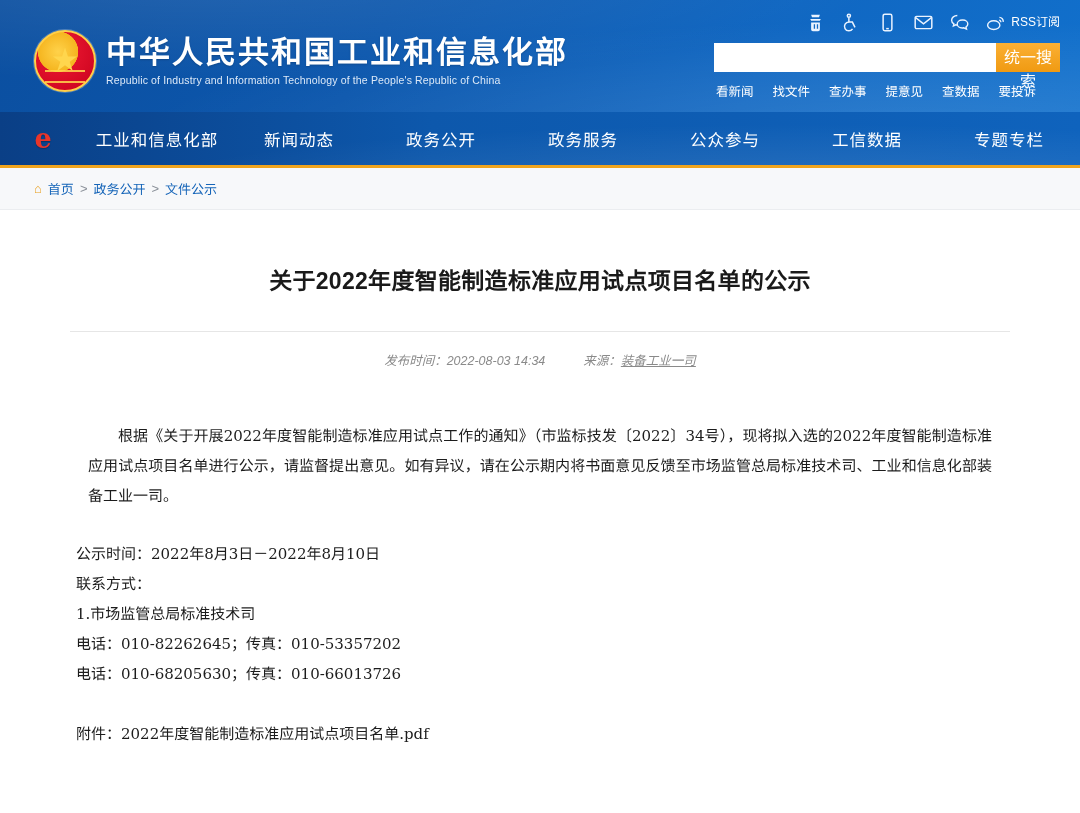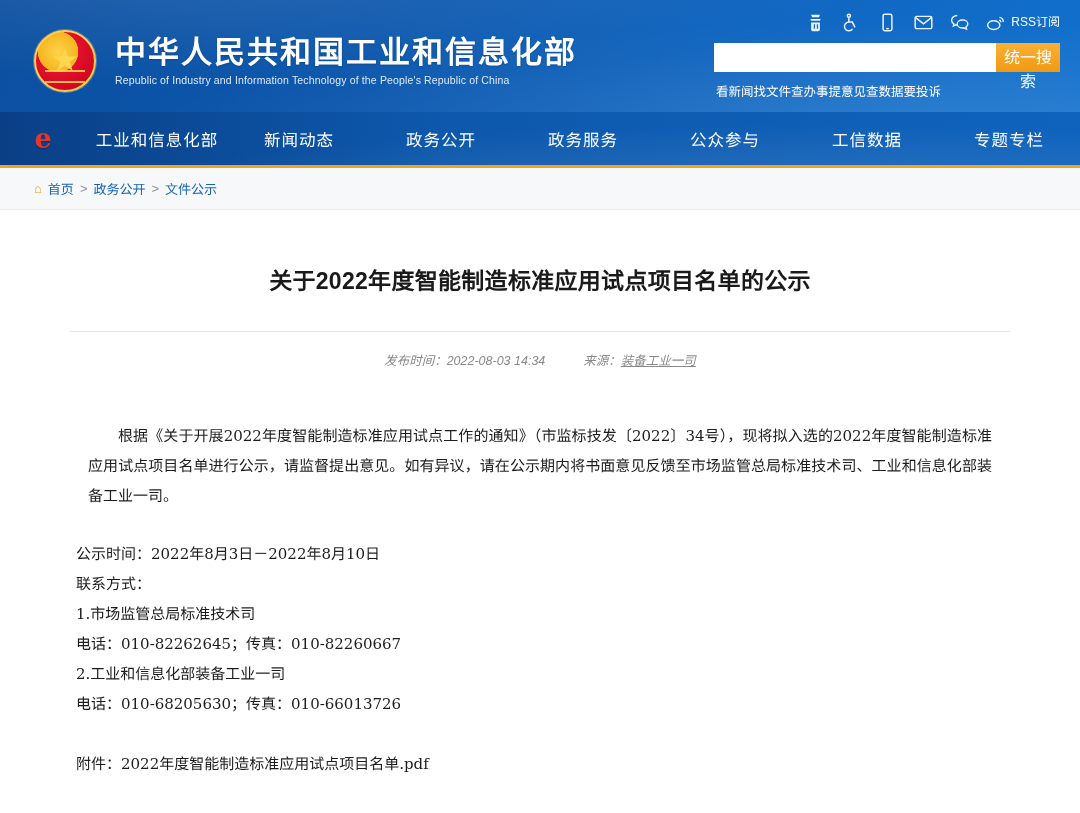--- a/index.html
+++ b/index.html
@@ -27,21 +27,21 @@
     background:
       radial-gradient(ellipse at 85% 120%, rgba(255,255,255,0.13), rgba(255,255,255,0) 60%),
       radial-gradient(ellipse at 20% -20%, rgba(255,255,255,0.10), rgba(255,255,255,0) 55%);
     pointer-events: none;
   }
   .brand {
     position: absolute;
     left: 34px; top: 30px;
     display: flex;
     align-items: center;
-    gap: 19px;
+    gap: 10px;
     z-index: 3;
   }
   .emblem {
     width: 62px; height: 62px;
     border-radius: 50%;
     background: radial-gradient(circle at 38% 34%, #ffd24a 0%, #f5b51f 38%, #e0112b 39%, #c8001c 100%);
     border: 2px solid #ffcf4a;
     position: relative;
     box-shadow: 0 0 0 1px rgba(255,255,255,0.25);
   }
@@ -117,20 +117,21 @@
     border: none;
     background: #f5a623;
     background: linear-gradient(#fbb034, #f09a12);
     color: #fff;
     font-size: 16px;
     cursor: pointer;
     font-family: Liberation Serif, serif;
   }
   .quick-links {
     display: flex;
+    gap: 19px;
     margin-top: 9px;
     padding-left: 2px;
   }
   .quick-links a {
     color: #ffffff;
     font-size: 12.5px;
     text-decoration: none;
   }
 
   
@@ -345,22 +346,21 @@
     </span>
   </div>
 
   <div class="body-text">
     <p class="indent">根据《关于开展2022年度智能制造标准应用试点工作的通知》（市监标技发〔2022〕34号），现将拟入选的2022年度智能制造标准应用试点项目名单进行公示，请监督提出意见。如有异议，请在公示期内将书面意见反馈至市场监管总局标准技术司、工业和信息化部装备工业一司。</p>
 
     <div class="block">
       <div>公示时间：2022年8月3日－2022年8月10日</div>
       <div>联系方式：</div>
       <div>1.市场监管总局标准技术司</div>
-      <div>电话：010-82262645；传真：010-82260667</div>
-      <div>2.工业和信息化部装备工业一司</div>
+      <div>电话：010-82262645；传真：010-53357202</div>
       <div>电话：010-68205630；传真：010-66013726</div>
     </div>
 
     <div class="attach">附件：2022年度智能制造标准应用试点项目名单.pdf</div>
 
   </div>
 
 </div>
 
 </body></html>

